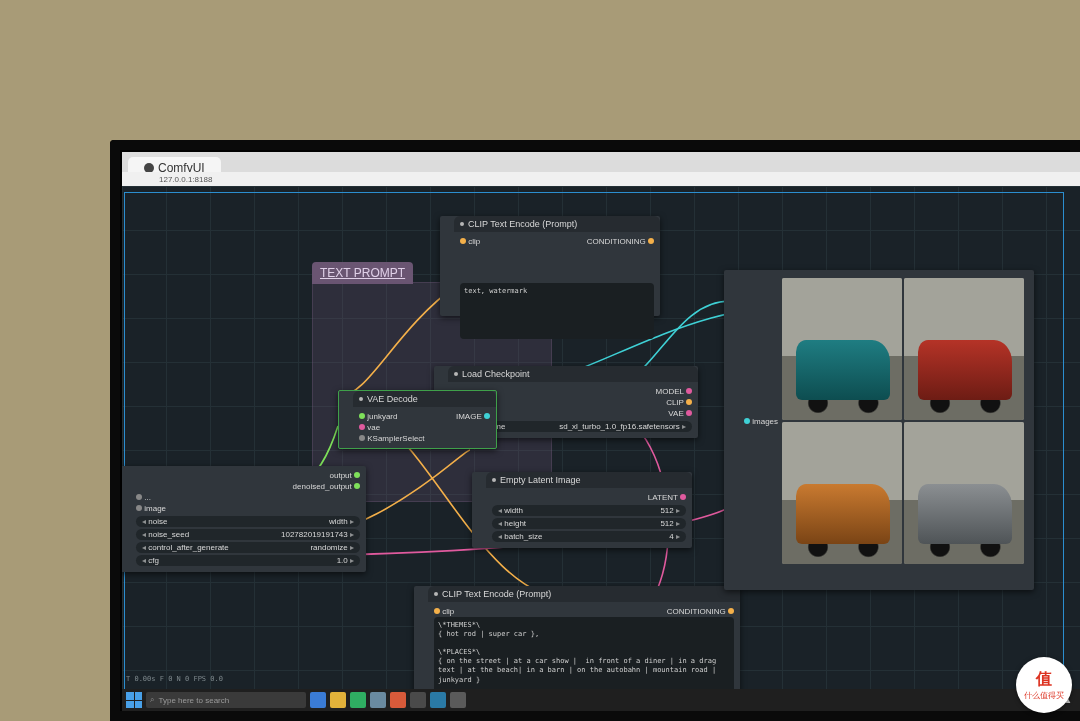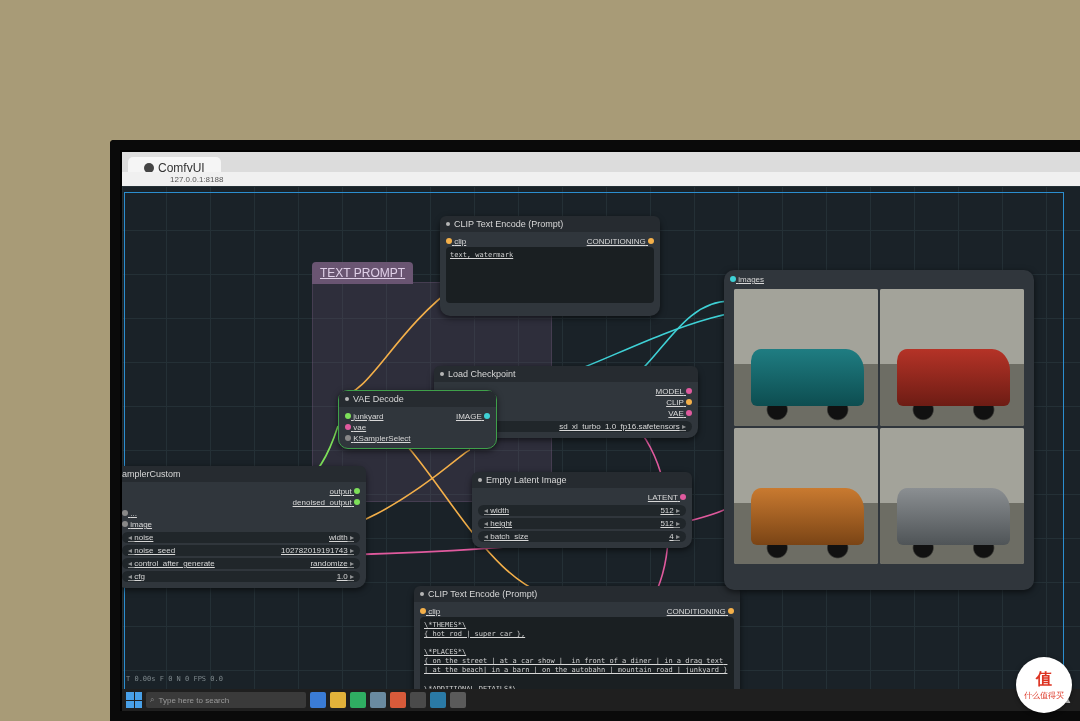--- a/index.html
+++ b/index.html
@@ -30,54 +30,54 @@
     font-size:9px; color:#333;
   }
   .tab {
     height:22px; background:#f5f5f5; border-radius:5px 5px 0 0;
     margin-left:6px; padding:3px 16px; display:flex; align-items:center;
     gap:4px; font-size:12px;
   }
   .addr {
     position:absolute; left:0; right:0; top:20px; height:14px;
     background:#f0f0f0; display:flex; align-items:center;
-    font-size:8px; color:#555; padding-left:48px;
+    font-size:8px; color:#555; padding-left:37px;
   }
   .gicon { width:10px; height:10px; border-radius:50%; background:#444; }
 
   
   .canvas {
     position:absolute; left:0; top:34px; right:0; bottom:22px;
     background-color:#1a2228;
     background-image:
       linear-gradient(#243036 1px, transparent 1px),
       linear-gradient(90deg,#243036 1px, transparent 1px);
     background-size:44px 44px;
   }
   .bluebox {
     position:absolute; border:1px solid #2b8ecf; pointer-events:none;
   }
 
   
   .node {
     position:absolute;
     background:#30363c;
-    border-radius:10px;
+    border-radius:2px;
     box-shadow:0 2px 6px rgba(0,0,0,.6);
-    font-size:9px; color:#d8d8d8;
+    font-size:9px; color:#d8d8d8;padding-left:14px;
   }
   .node-header {
     background:#262b30;
     border-radius:6px 6px 0 0;
     padding:3px 6px;
     font-size:9px;
     display:flex; align-items:center; gap:4px;
   }
   .node-header .dot { width:4px;height:4px;border-radius:50%;background:#b6b6b6;}
-  .node-body { padding:4px 6px;text-decoration:underline; }
+  .node-body { padding:4px 6px; }
   .slotrow { display:flex; justify-content:space-between; align-items:center; font-size:8px; padding:1px 0;}
   .port { width:6px;height:6px;border-radius:50%;background:#888;display:inline-block;}
   .port.green{background:#7ee05a;}
   .port.orange{background:#f4b04a;}
   .port.cyan{background:#3fd1d6;}
   .port.pink{background:#e05a9e;}
   .pill {
     background:#20262a; border-radius:8px; padding:1px 6px;
     font-size:8px; display:flex; justify-content:space-between;
     margin:2px 0; align-items:center;
@@ -187,21 +187,21 @@
       <div class="node" style="left:318px;top:30px;width:220px;height:100px;">
         <div class="node-header">
           <span class="dot"></span>
             <span>CLIP Text Encode (Prompt)</span>
         </div>
         <div class="node-body">
           <div class="slotrow">
             <span><span class="port orange"></span> <span>clip</span></span>
             <span><span>CONDITIONING</span> <span class="port orange"></span></span>
           </div>
-          <div class="textarea" style="height:56px;">text, watermark</div>
+          <div class="textarea" style="height:56px;margin-top:36px;">text, watermark</div>
         </div>
       </div>
 
       <div class="node" style="left:312px;top:180px;width:264px;">
         <div class="node-header">
             <span class="dot"></span>
             <span>Load Checkpoint</span>
           </div>
         <div class="node-body">
           <div class="slotrow">
@@ -263,23 +263,20 @@
               <span class="val">512</span>
             </div>
           <div class="pill">
               <span class="lab">batch_size</span>
               <span class="val">4</span>
             </div>
         </div>
       </div>
 
       <div class="node" style="left:-6px;top:280px;width:250px;">
-        <div class="node-header">
-            <span>amplerCustom</span>
-          </div>
         <div class="node-body">
           <div class="slotrow">
               <span></span>
               <span><span>output</span> <span class="port green"></span></span>
             </div>
           <div class="slotrow">
               <span></span>
               <span><span>denoised_output</span> <span class="port green"></span></span>
             </div>
           <div class="slotrow">
@@ -323,21 +320,21 @@
 { hot rod | super car },
 
 \*PLACES*\
 { on the street | at a car show |  in front of a diner | in a drag text | at the beach| in a barn | on the autobahn | mountain road | junkyard }
 
 \*ADDITIONAL DETAILS*\</div>
         </div>
       </div>
 
       <div class="node" style="left:602px;top:84px;width:310px;height:320px;">
-        <div class="node-body" style="height:calc(100% - 18px);display:flex;flex-direction:column;">
+        <div class="node-body" style="height:calc(100% - 18px);display:flex;flex-direction:row;">
           <div class="slotrow">
               <span><span class="port cyan"></span> <span>images</span></span>
               <span></span>
             </div>
           <div class="preview-grid" style="flex:1;">
             <div class="carthumb">
                 <div class="carbody c-teal"></div>
               </div>
             <div class="carthumb">
                 <div class="carbody c-red"></div>

